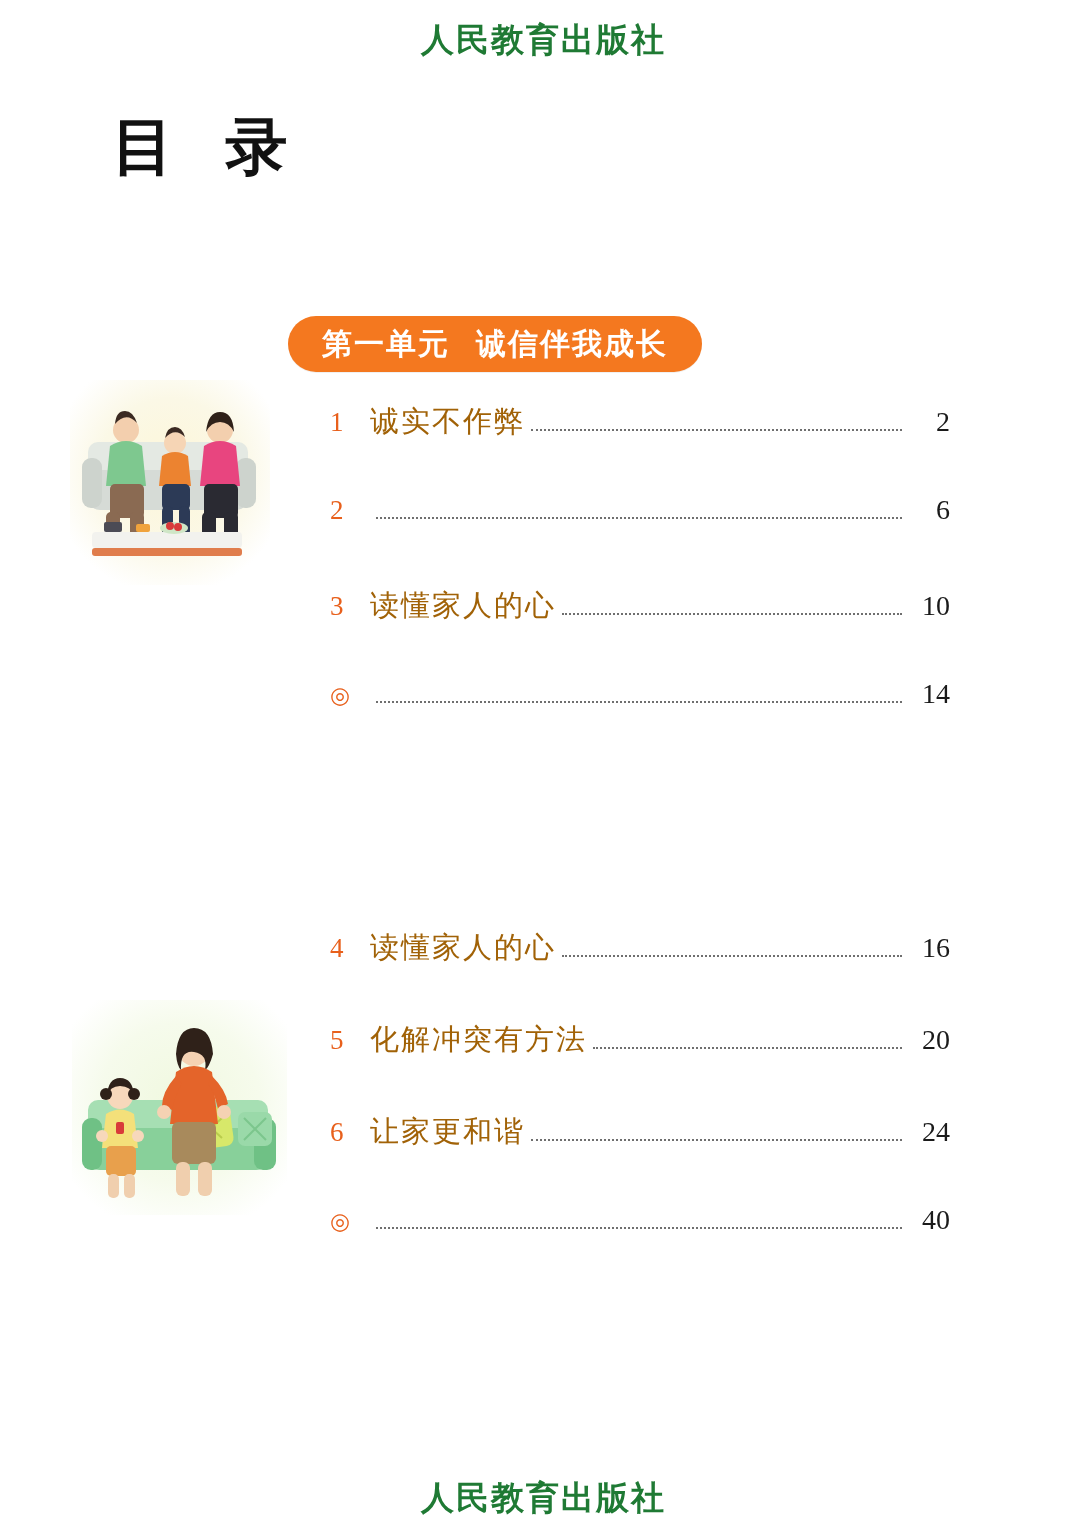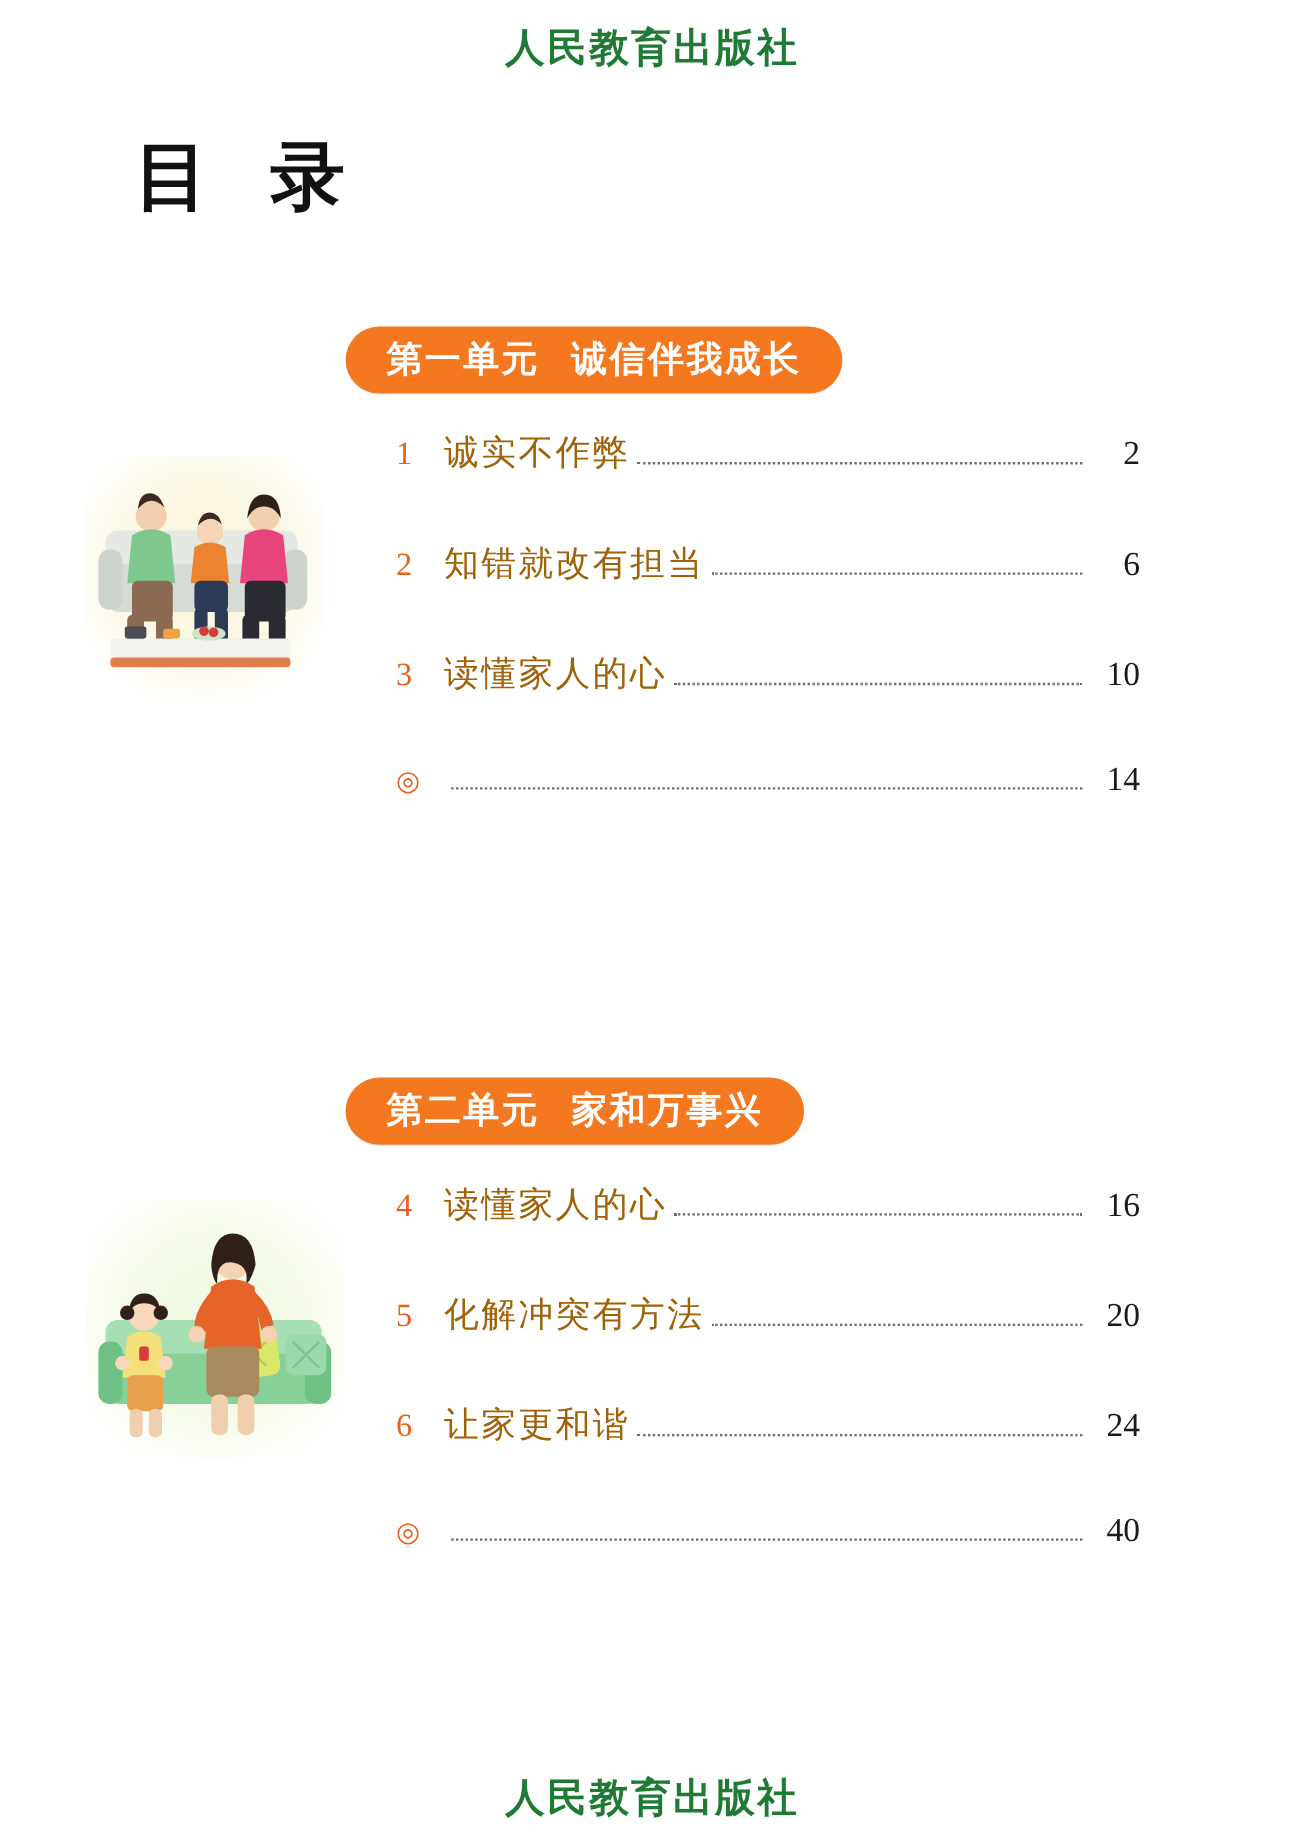--- a/index.html
+++ b/index.html
@@ -59,20 +59,21 @@
     color: #ffffff;
     border-radius: 30px;
     height: 56px;
     line-height: 56px;
     padding: 0 34px;
     font-size: 30px;
     font-weight: bold;
     letter-spacing: 2px;
     white-space: nowrap;
     box-shadow: 0 1px 0 rgba(0,0,0,0.06);
+    margin-top: 44px;
   }
   .unit-banner .unit-no { margin-right: 26px; }
 
   
   .entries {
     margin-top: 30px;
     margin-left: 330px;
     width: 620px;
   }
   .entry {
@@ -237,42 +238,38 @@
   </div>
   <div class="entries">
     <div class="entry">
       <span class="entry-num">1</span>
       <span class="entry-title">诚实不作弊</span>
       <span class="entry-dots"></span>
       <span class="entry-page">2</span>
     </div>
     <div class="entry">
       <span class="entry-num">2</span>
-      <span class="entry-title">知错就改有担当</span>
       <span class="entry-dots"></span>
       <span class="entry-page">6</span>
     </div>
     <div class="entry">
       <span class="entry-num">3</span>
       <span class="entry-title">读懂家人的心</span>
       <span class="entry-dots"></span>
       <span class="entry-page">10</span>
     </div>
     <div class="entry">
       <span class="entry-num mark">◎</span>
       <span class="entry-dots"></span>
       <span class="entry-page">14</span>
     </div>
   </div>
 </div>
 
 <div class="unit" id="unit-1">
-  <div class="unit-banner">
-    <span class="unit-no">第二单元</span><span class="unit-name">家和万事兴</span>
-  </div>
   <div class="entries">
     <div class="entry">
       <span class="entry-num">4</span>
       <span class="entry-title">读懂家人的心</span>
       <span class="entry-dots"></span>
       <span class="entry-page">16</span>
     </div>
     <div class="entry">
       <span class="entry-num">5</span>
       <span class="entry-title">化解冲突有方法</span>

